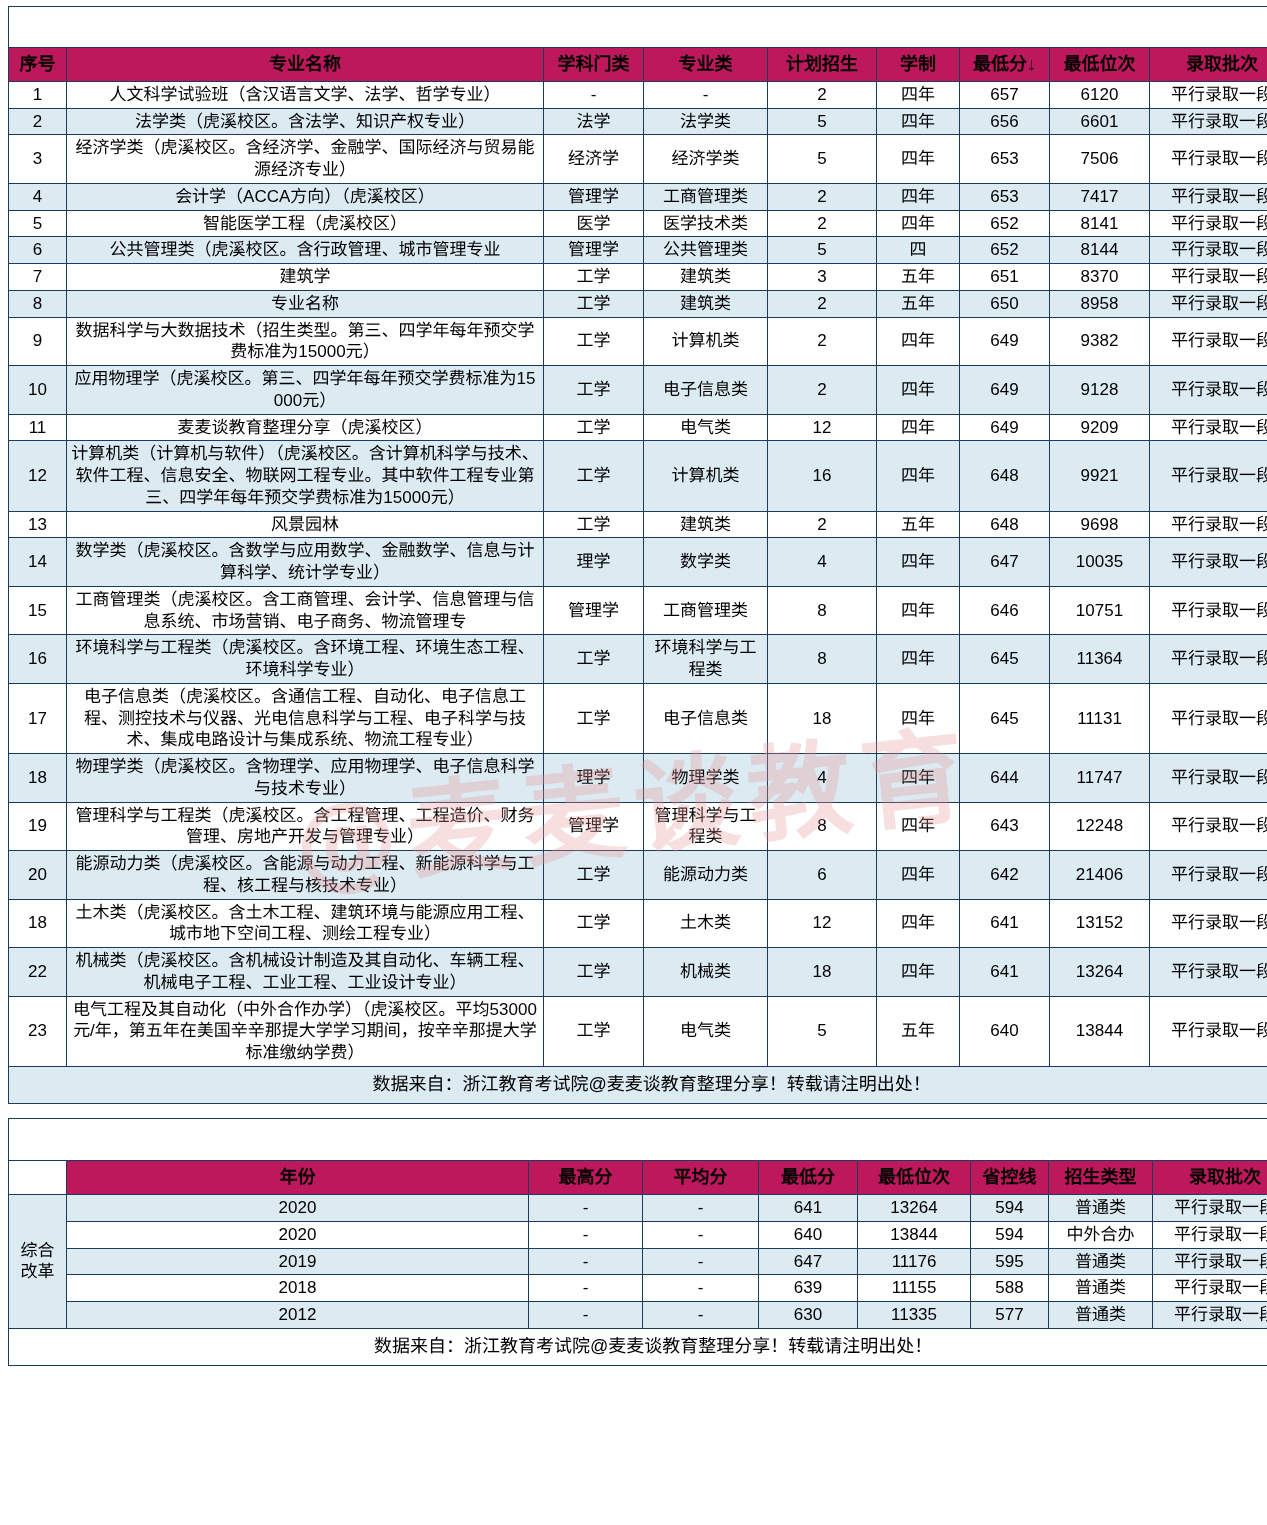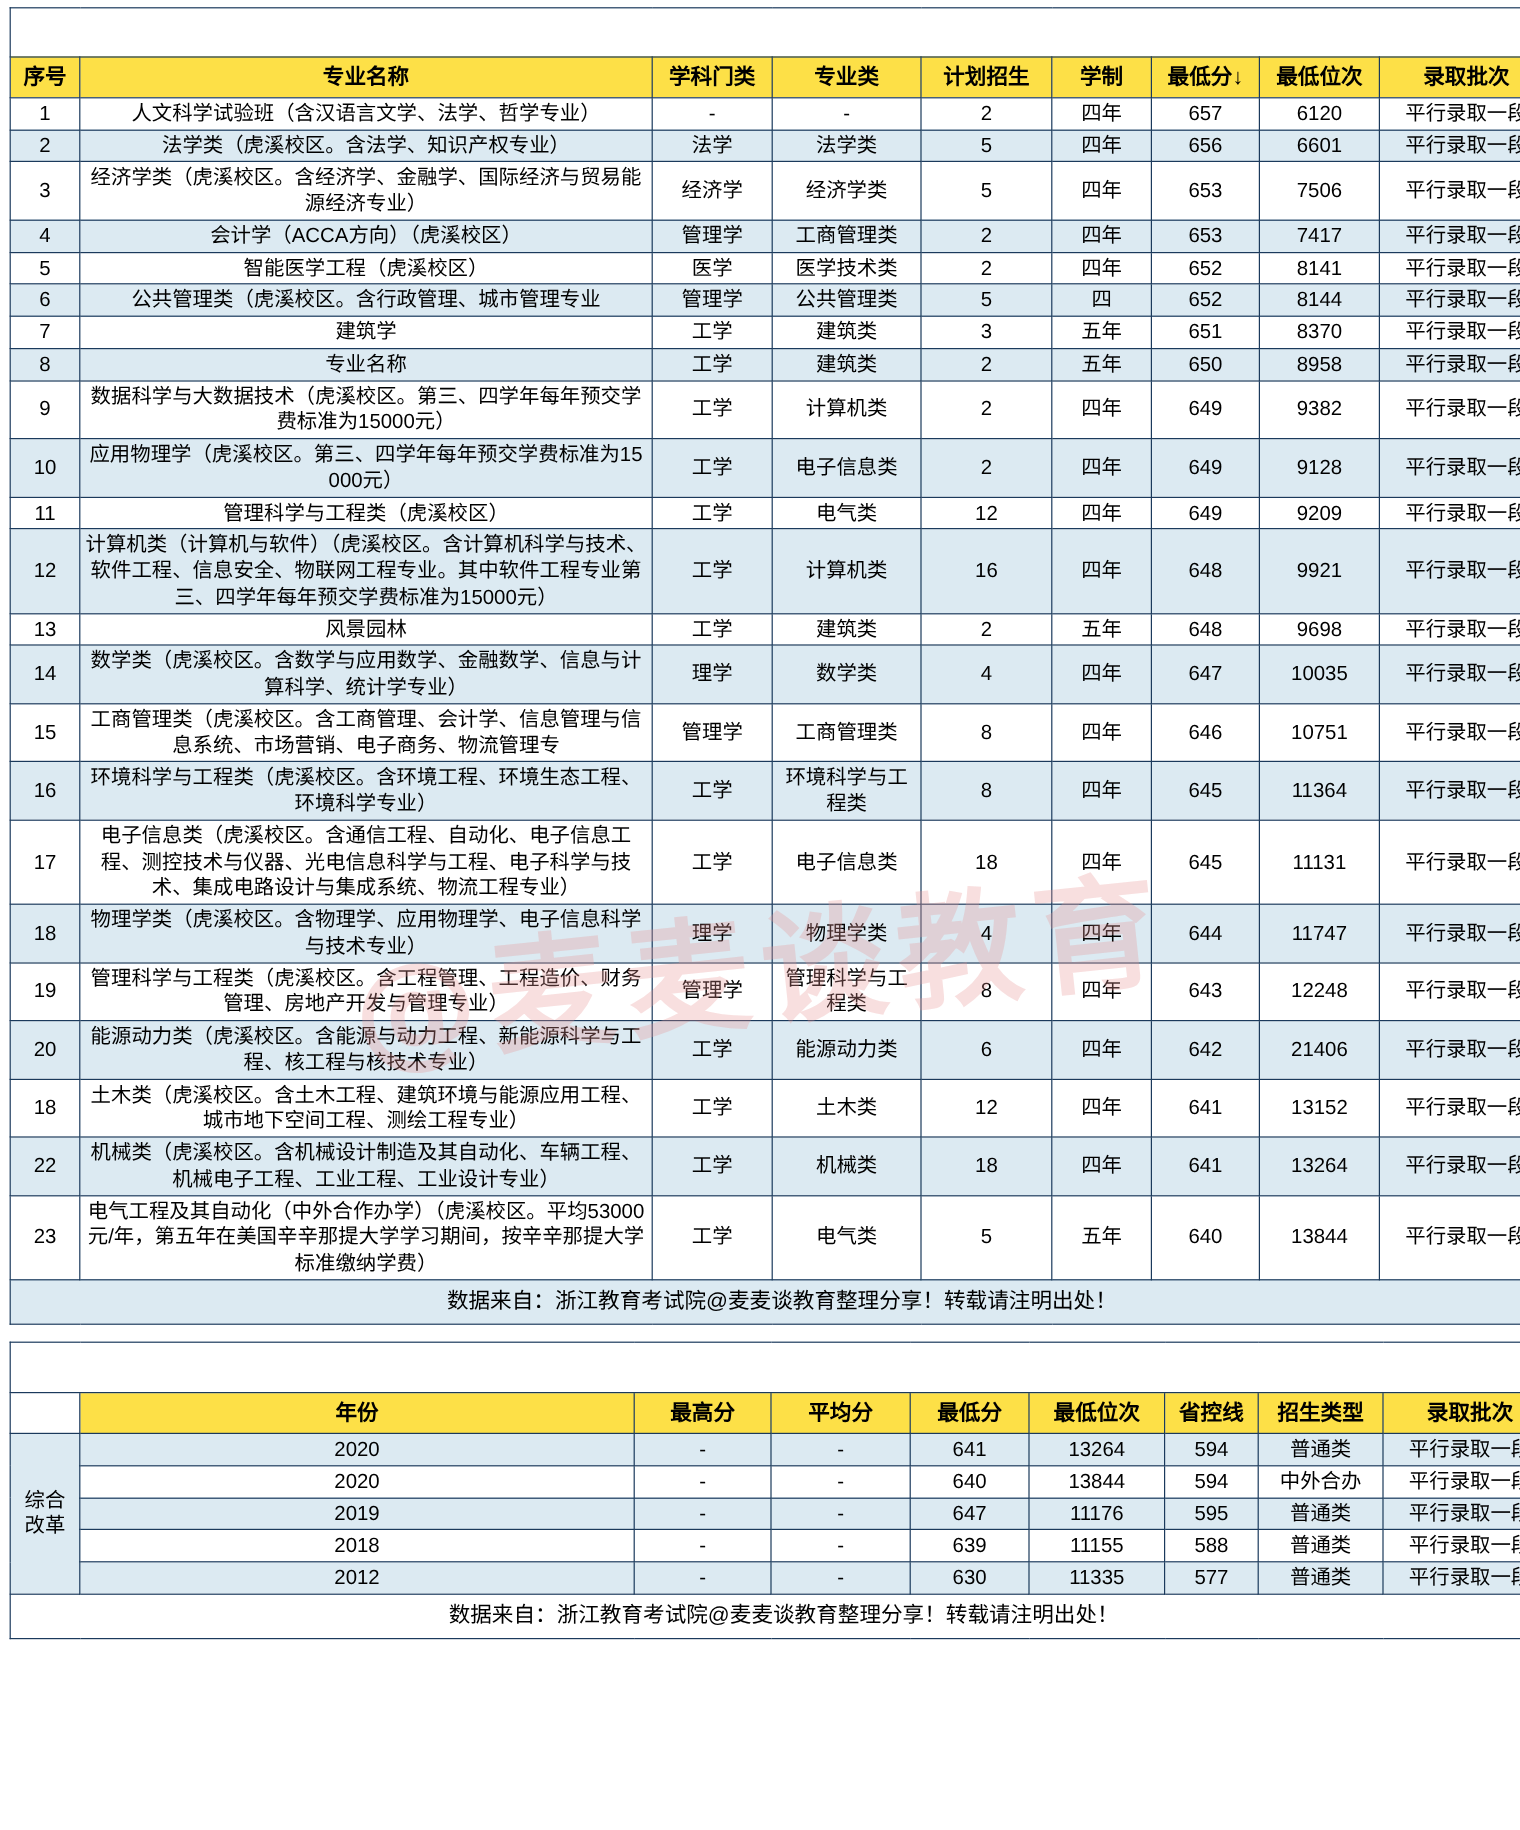--- a/index.html
+++ b/index.html
@@ -87,21 +87,21 @@
   }
   .banner2 td {
     background: #4aabc8;
     border: 1px solid #4aabc8;
     padding: 10px 0 11px 0;
   }
   .banner2 .banner-title { font-size: 29px; }
 
   
   tr.colhead td {
-    background: #fde047;
+    background: #be185d;
     font-weight: 700;
     font-size: 18px;
     padding: 5px 2px;
   }
 
   
   tr.alt td { background: #dceaf2; }
 
   
   td.num { font-size: 18px; font-weight: 400; }
@@ -256,21 +256,21 @@
           <td>工学</td>
           <td>建筑类</td>
           <td class="num">2</td>
           <td>五年</td>
           <td class="num">650</td>
           <td class="num">8958</td>
           <td class="batch">平行录取一段</td>
         </tr>
         <tr class="">
           <td class="idx">9</td>
-          <td class="major">数据科学与大数据技术（虎溪校区。第三、四学年每年预交学费标准为15000元）</td>
+          <td class="major">数据科学与大数据技术（招生类型。第三、四学年每年预交学费标准为15000元）</td>
           <td>工学</td>
           <td>计算机类</td>
           <td class="num">2</td>
           <td>四年</td>
           <td class="num">649</td>
           <td class="num">9382</td>
           <td class="batch">平行录取一段</td>
         </tr>
         <tr class="alt">
           <td class="idx">10</td>
@@ -278,21 +278,21 @@
           <td>工学</td>
           <td>电子信息类</td>
           <td class="num">2</td>
           <td>四年</td>
           <td class="num">649</td>
           <td class="num">9128</td>
           <td class="batch">平行录取一段</td>
         </tr>
         <tr class="">
           <td class="idx">11</td>
-          <td class="major">管理科学与工程类（虎溪校区）</td>
+          <td class="major">麦麦谈教育整理分享（虎溪校区）</td>
           <td>工学</td>
           <td>电气类</td>
           <td class="num">12</td>
           <td>四年</td>
           <td class="num">649</td>
           <td class="num">9209</td>
           <td class="batch">平行录取一段</td>
         </tr>
         <tr class="alt">
           <td class="idx">12</td>

